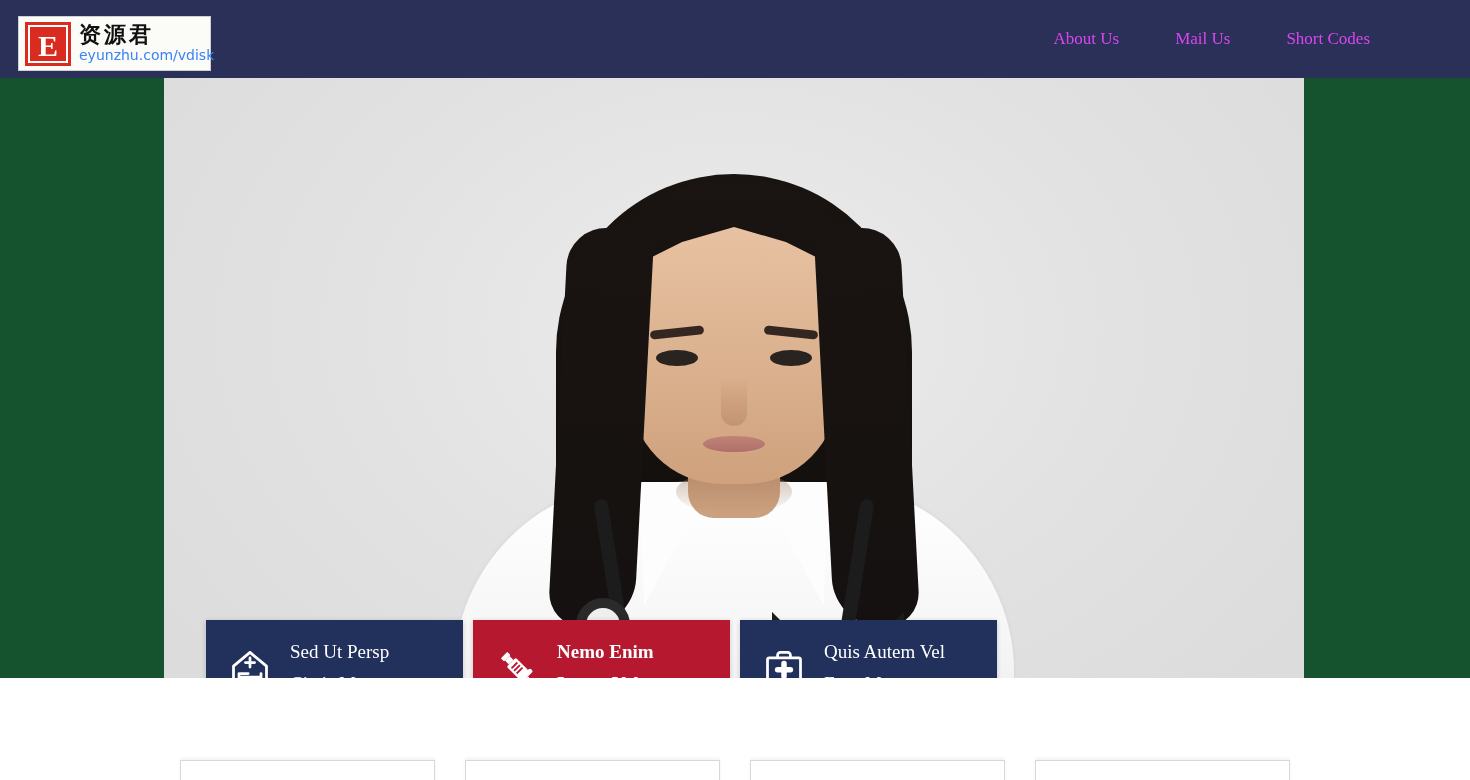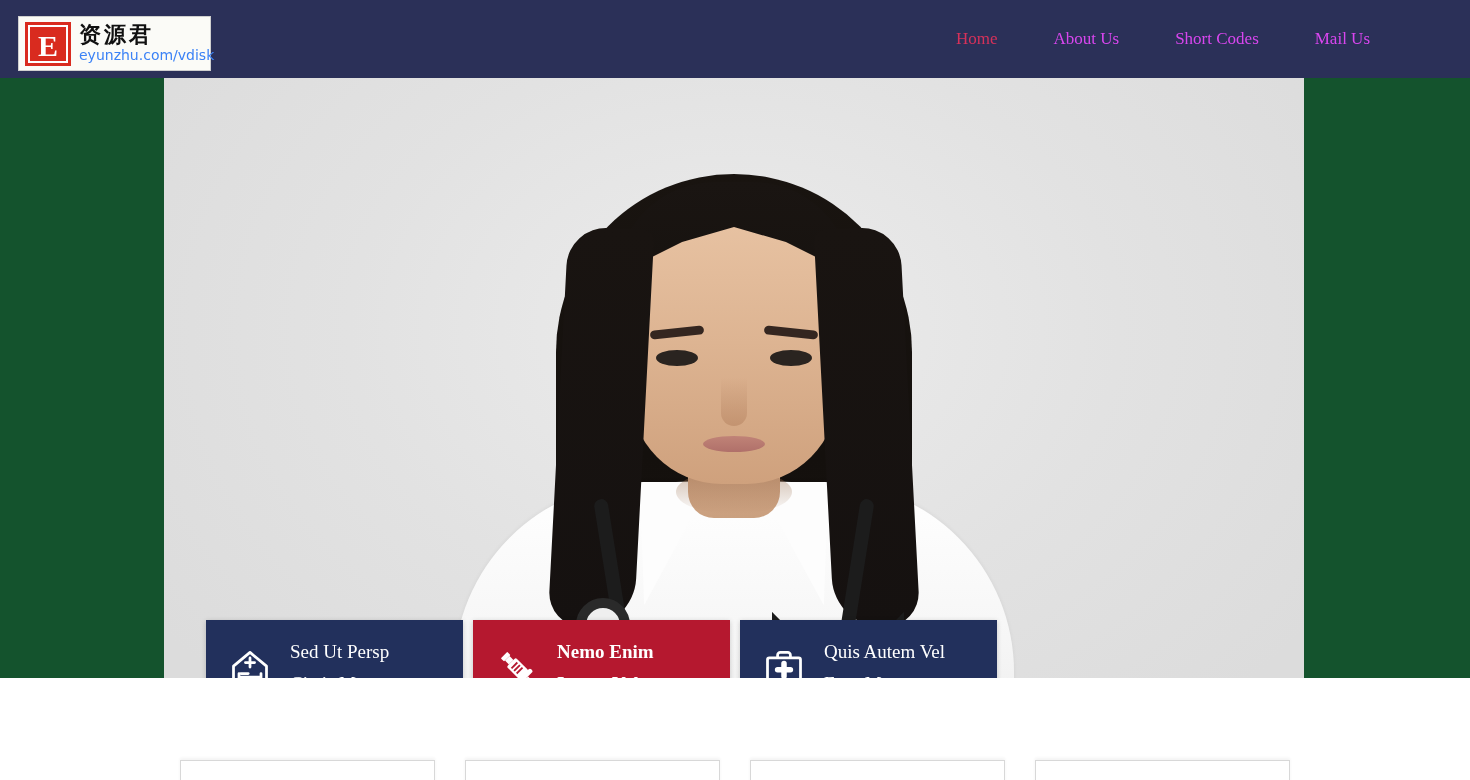--- a/index.html
+++ b/index.html
@@ -265,24 +265,23 @@
     font-weight:normal;
   }
 </style>
 </head>
 <body>
 
 <header class="site-header">
   <a class="brand" href="#">Clinico</a>
 
   <nav class="main-nav">
-    <a class="nav-item active" href="#">Home</a>
     <a class="nav-item" href="#">About Us</a>
+    <a class="nav-item" href="#">Mail Us</a>
     <a class="nav-item" href="#">Short Codes</a>
-    <a class="nav-item" href="#">Mail Us</a>
   </nav>
 </header>
 
 <section class="hero">
 
   <div class="hero-photo">
     <div class="photo-bg"></div>
     <div class="ph-hair-back"></div>
     <div class="ph-body"></div>
     <div class="ph-collar-l"></div>

